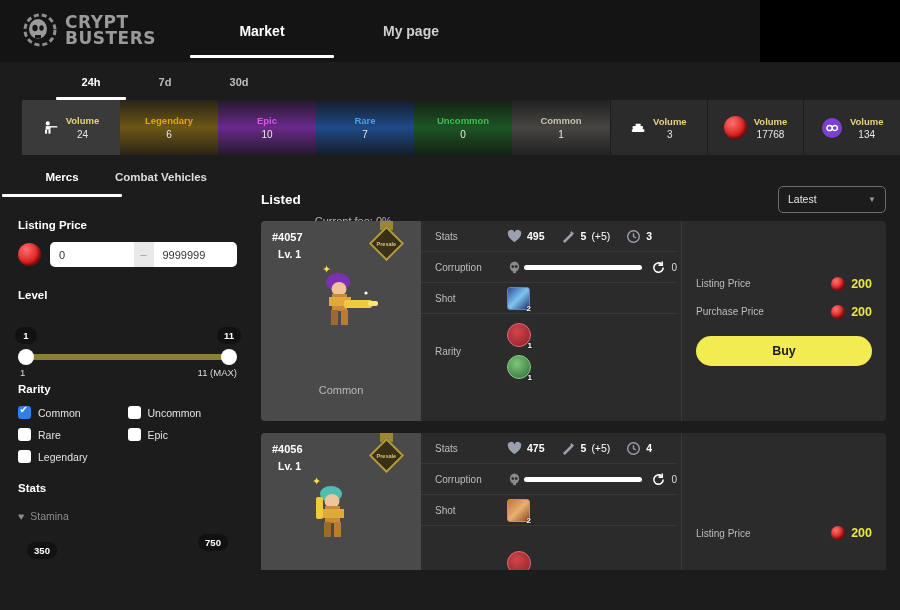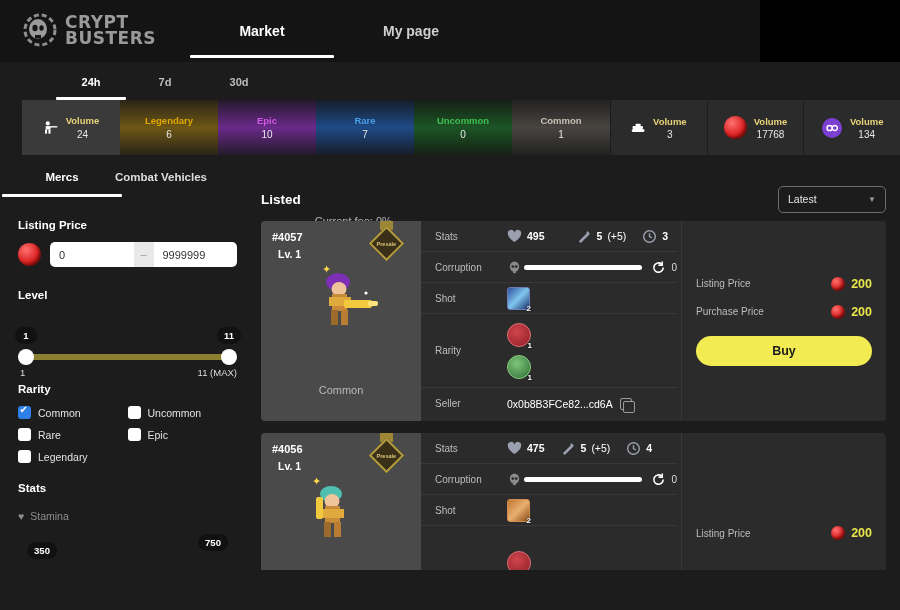--- a/index.html
+++ b/index.html
@@ -468,21 +468,21 @@
           <circle cx="68" cy="32" r="1.6" fill="#fff"></circle>
         </svg>
         <div class="rarity-cap">Common</div>
       </div>
 
       <div class="card-info">
         <div class="card-body">
           <div class="info-left">
             <div class="irow">
               <div class="k">Stats</div>
-              <div class="statline" style="margin-right:32px">
+              <div class="statline" style="margin-right:16px">
                 <svg class="icn" viewBox="0 0 16 16">
                   <path d="M8 14S1 9.5 1 5.4A3.4 3.4 0 0 1 8 3.6 3.4 3.4 0 0 1 15 5.4C15 9.5 8 14 8 14z" fill="#9aa0ad"></path>
                 </svg>
                 <span class="sv">495</span>
               </div>
               <div class="statline" style="margin-right:16px">
                 <svg class="icn" viewBox="0 0 16 16">
                   <path d="M2 13l9-9 2 2-9 9z" fill="#9aa0ad"></path>
                   <path d="M11 2l3 3-2 1-2-2z" fill="#9aa0ad"></path>
                 </svg>
@@ -528,25 +528,20 @@
               <div class="skillcol">
                 <div class="skill-ci red">
                   <span class="num">1</span>
                 </div>
                 <div class="skill-ci green">
                   <span class="num">1</span>
                 </div>
               </div>
             </div>
 
-            <div class="irow">
-              <div class="k">Seller</div>
-              <span class="seller-val">0x0b8B3FCe82...cd6A</span>
-              <span class="copy-ic"></span>
-            </div>
           </div>
 
           <div class="price-panel">
             <div class="pp-row">
               <span class="k">Listing Price</span>
               <span class="v">
                 <span class="gem sm"></span>
                 <span>200</span>
               </span>
             </div>

